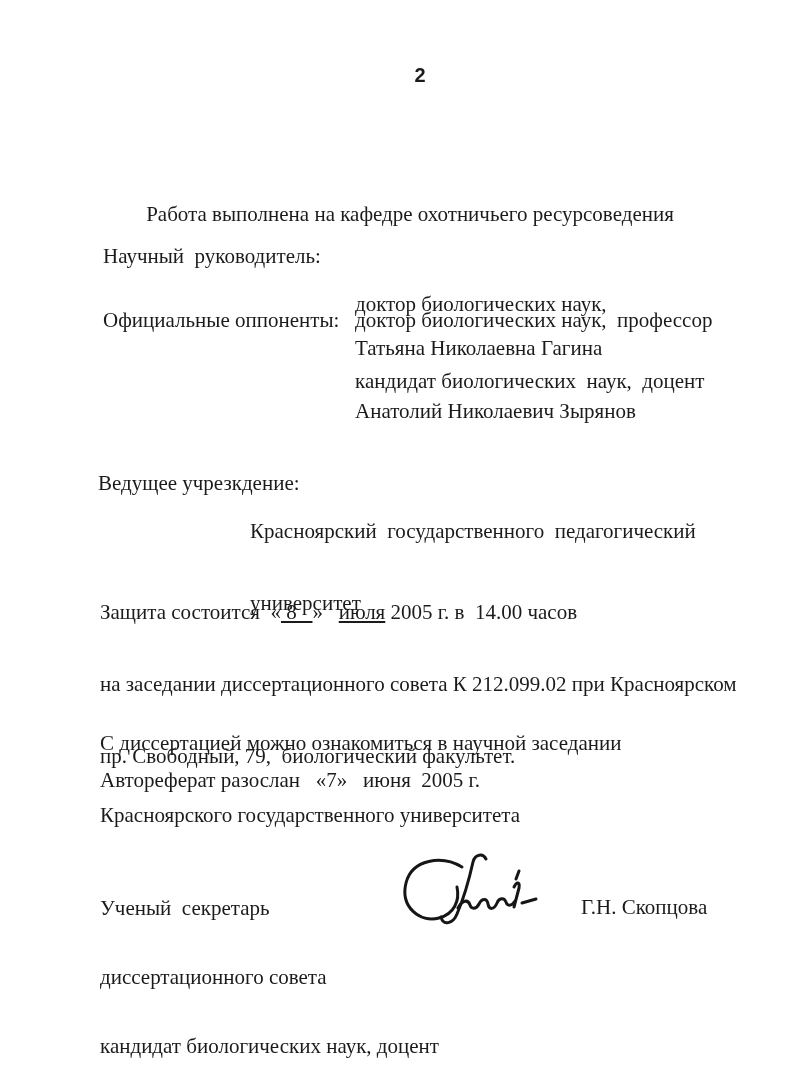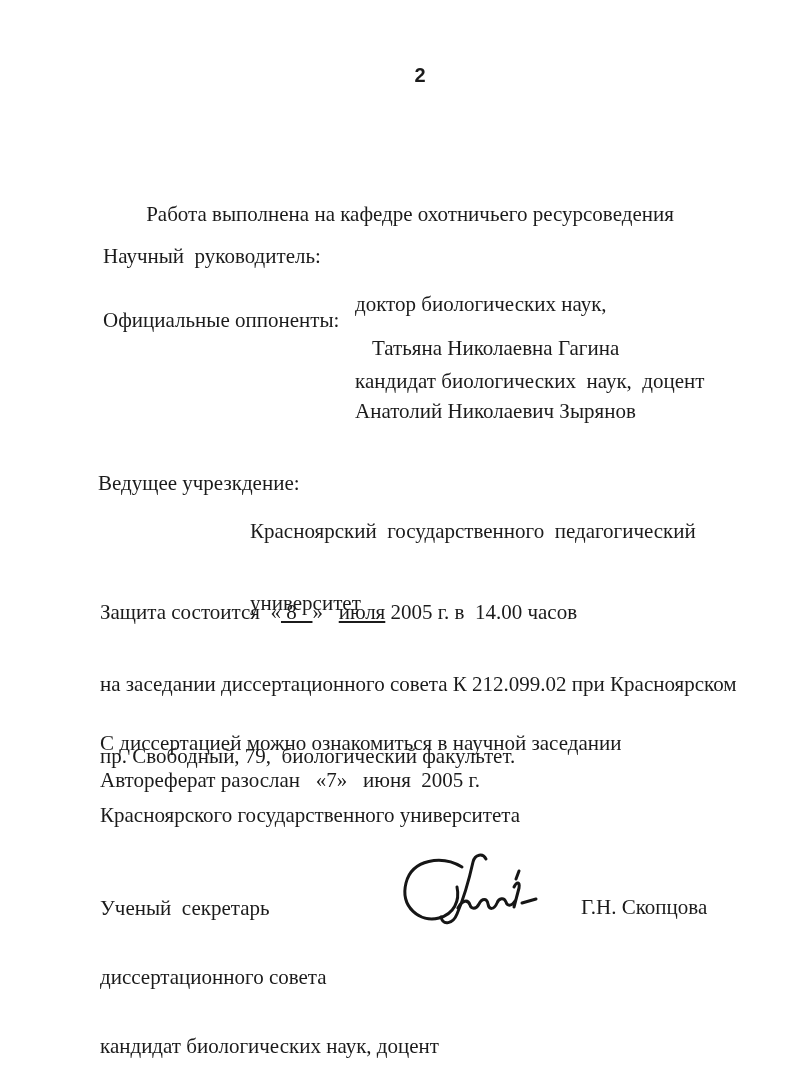--- a/index.html
+++ b/index.html
@@ -47,21 +47,22 @@
   <div class="abs center-block" style="left:32px; top:152px; width:756px;">
     <div>Работа выполнена на кафедре охотничьего ресурсоведения</div>
   </div>
 
   <div class="abs" style="left:103px; top:244px;font-family:Liberation Serif, serif;">Научный  руководитель:</div>
   <div class="abs lh24" style="left:355px; top:244px;">
     <div>доктор биологических наук,</div>
   </div>
 
   <div class="abs" style="left:103px; top:308px;">Официальные оппоненты:</div>
-  <div class="abs" style="left:372px; top:336px;">Татьяна Николаевна Гагина</div>
+  <div class="abs" style="left:355px; top:308px;">доктор биологических наук,  профессор</div>
+  <div class="abs" style="left:355px; top:336px;">Татьяна Николаевна Гагина</div>
   <div class="abs" style="left:355px; top:369px;">кандидат биологических  наук,  доцент</div>
   <div class="abs" style="left:355px; top:399px;">Анатолий Николаевич Зырянов</div>
 
   <div class="abs" style="left:98px; top:471px;">Ведущее учрезкдение:</div>
   <div class="abs lh24" style="left:250px; top:471px;">
     <div>Красноярский  государственного  педагогический</div>
     <div>университет</div>
   </div>
 
   <div class="abs lh24" style="left:100px; top:552px;">

